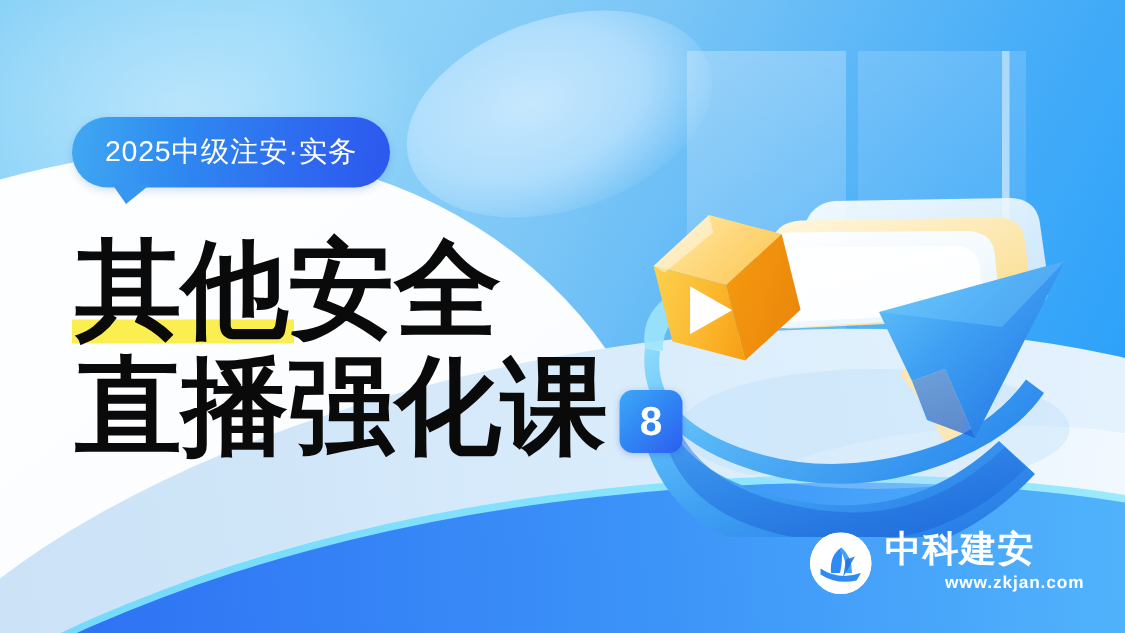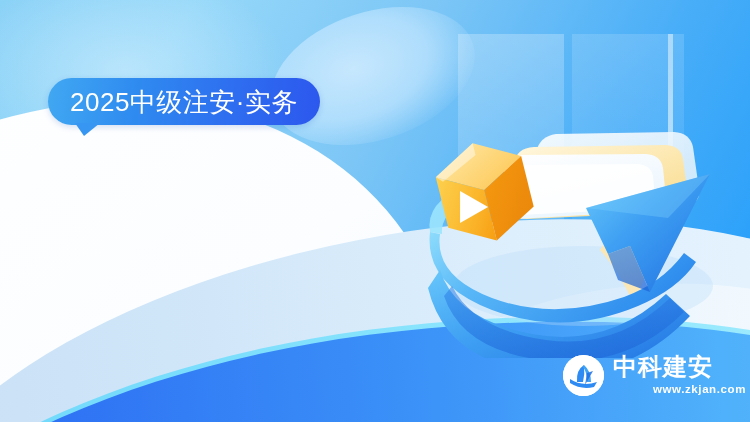--- a/index.html
+++ b/index.html
@@ -135,21 +135,21 @@
     padding: 0 22px;
     display: flex;
     align-items: center;
     border-radius: 24px;
     background: linear-gradient(97deg, #41A8F2 0%, #2F8BF0 32%, #2E6DF0 68%, #2C57EE 100%);
     box-shadow: 0 2px 6px rgba(24,78,180,0.18);
     z-index: 5;
   }
   .tagline-text {
     color: #ffffff;
-    font-size: 26px;
+    font-size: 19px;
     letter-spacing: 0.5px;
     line-height: 1;
     white-space: nowrap;
     font-weight: 400;
   }
   .tagline-tail {
     position: absolute;
     left: 27px;
     bottom: -11px;
     width: 0;
@@ -213,21 +213,21 @@
     color: #ffffff;
     font-family: "Liberation Sans", sans-serif;
     font-weight: 700;
     font-size: 27px;
     line-height: 1;
   }
 
   
   .brand {
     position: absolute;
-    right: 4px;
+    right: 27px;
     bottom: 26px;
     display: flex;
     align-items: center;
     gap: 9px;
     z-index: 7;
   }
   .brand-mark {
     width: 41px;
     height: 41px;
     border-radius: 50%;
@@ -352,20 +352,32 @@
         <path d="M8 36 L52 12 L52 24 L14 42 Z" fill="#FFFFFF" opacity="0.45"></path>
       </g>
     </svg>
   </div>
 
   <div class="tagline">
     <span class="tagline-text">2025中级注安·实务</span>
     <span class="tagline-tail"></span>
   </div>
 
+  <div class="headline">
+    <div class="hl-row">
+      <span class="hl-mark"></span>
+      <span class="hl-text">其他安全</span>
+    </div>
+    <div class="hl-row">
+      <span class="hl-text">直播强化课</span>
+      <span class="ep-badge">
+        <span>8</span>
+      </span>
+    </div>
+  </div>
 
   <div class="brand">
     <span class="brand-mark">
       <svg width="41" height="41" viewBox="0 0 41 41" xmlns="http://www.w3.org/2000/svg">
         <circle cx="20.5" cy="20.5" r="20.5" fill="#FFFFFF"></circle>
         <path d="M14 27 q-1 -12 7 -17 q1 9 -1 17 z" fill="#2E8BF3"></path>
         <path d="M21 10 q7 6 7 17 l-4 0 q0 -10 -4 -15 z" fill="#3FA3F6"></path>
         <path d="M7 24 q12 8 27 3 l-3 5 q-13 3 -24 -4 z" fill="#2E8BF3"></path>
         <path d="M24 18 l6 -2 l-8 14 z" fill="#1F6FE0" opacity="0.85"></path>
       </svg>

